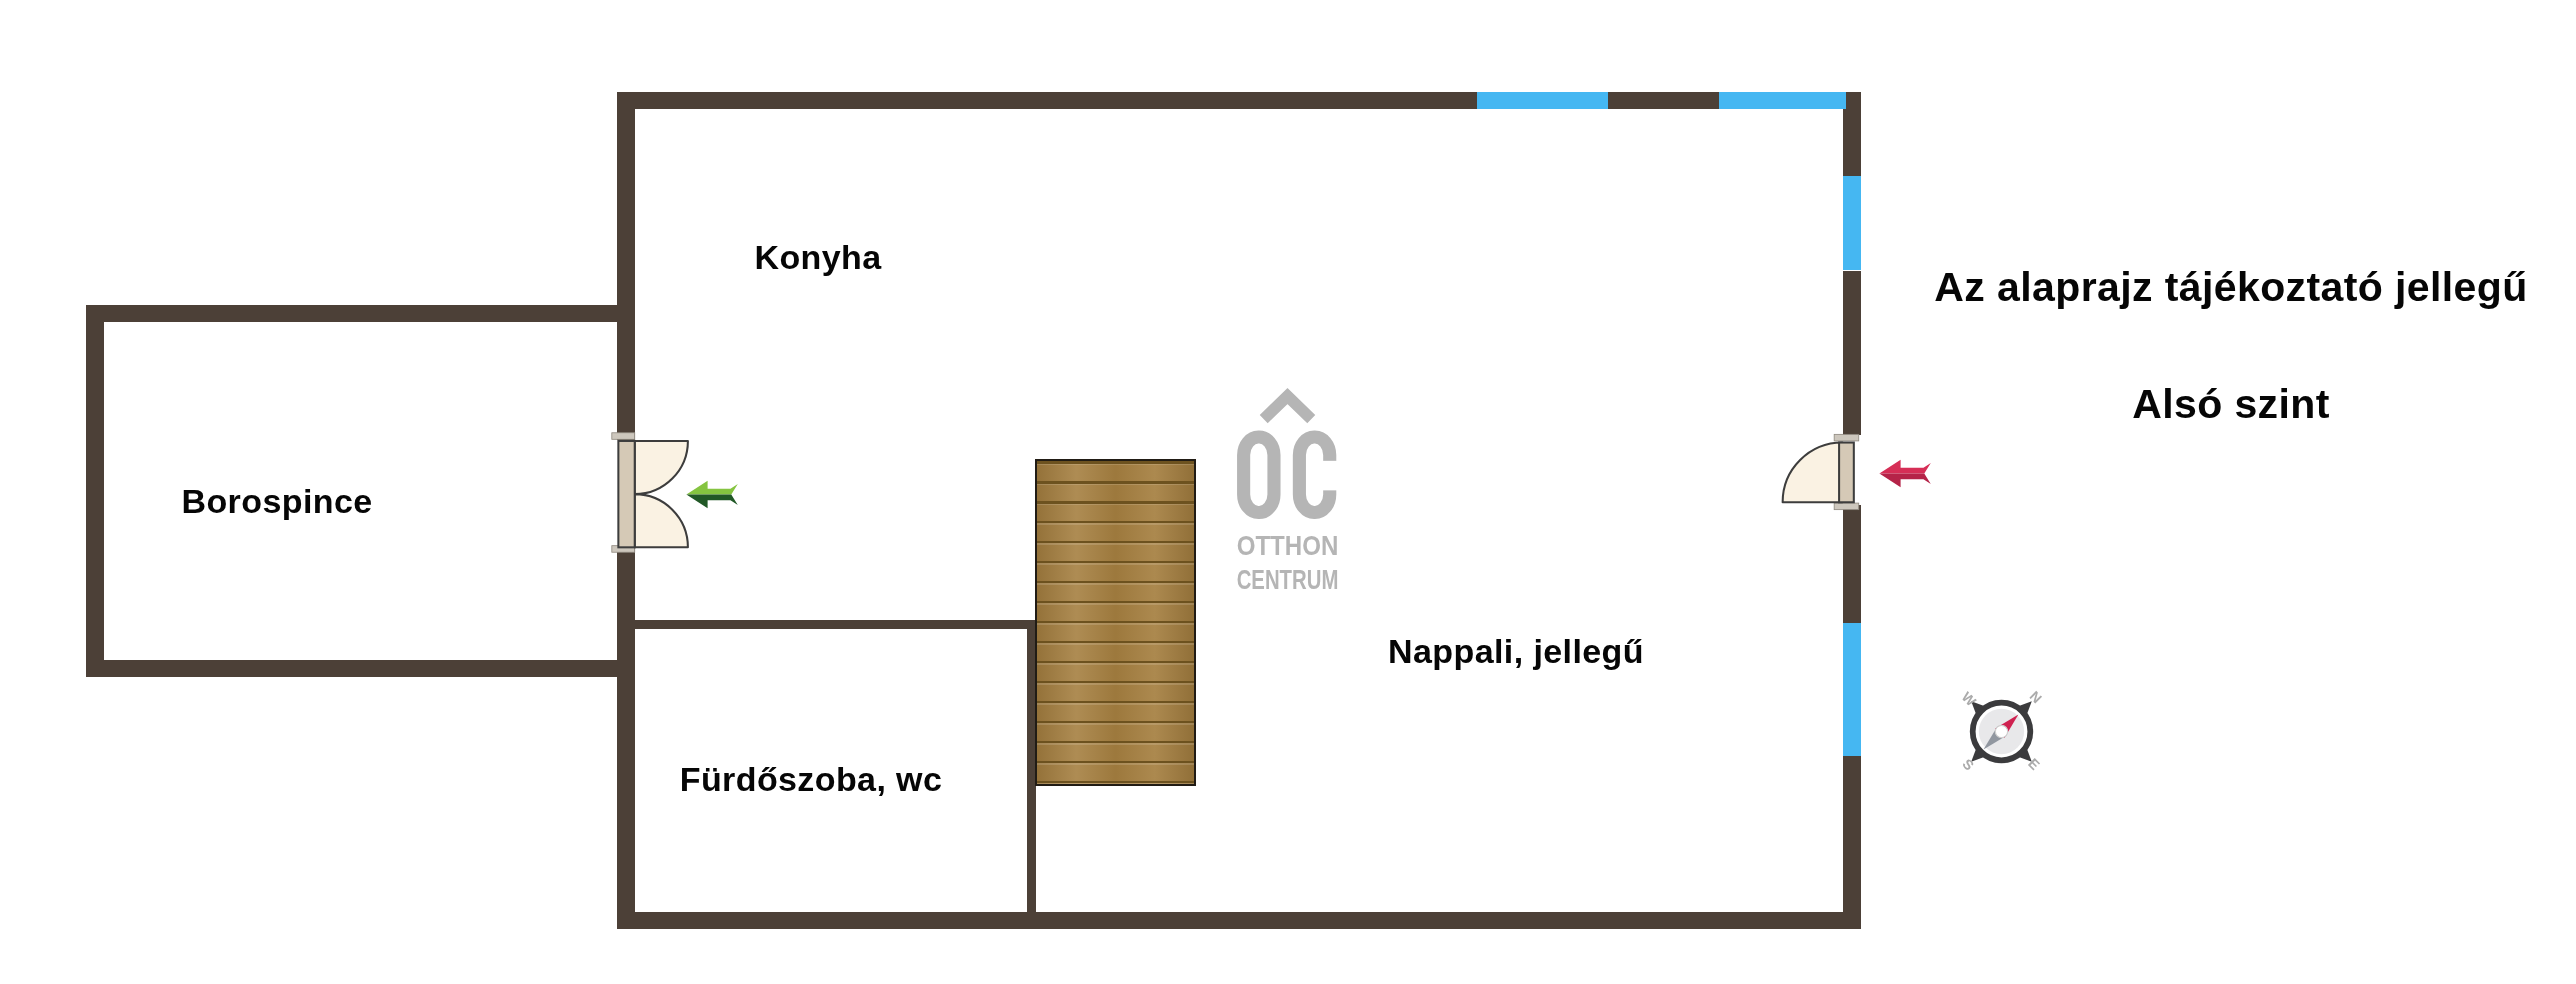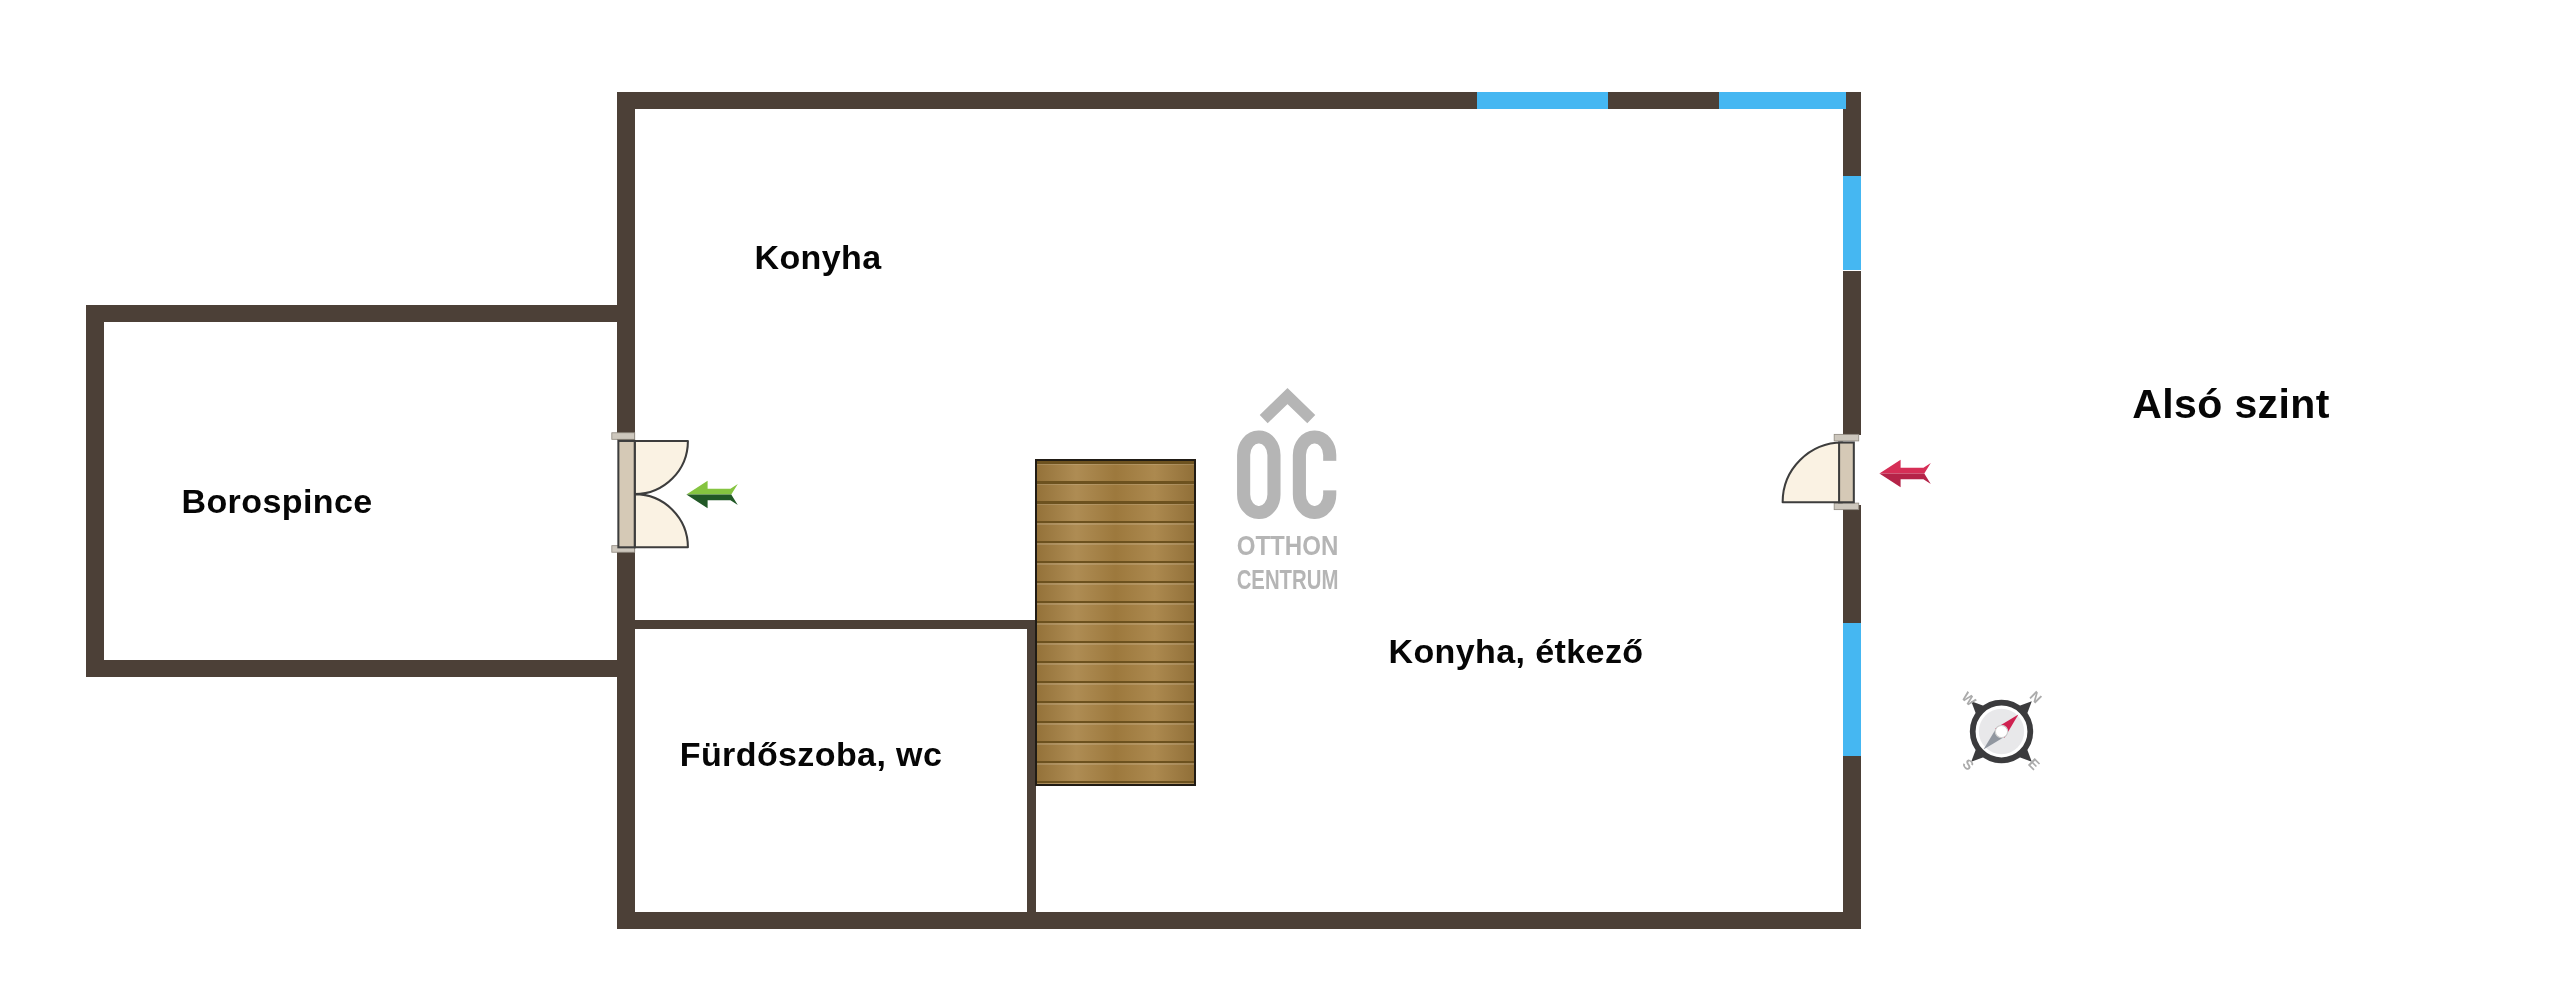--- a/index.html
+++ b/index.html
@@ -128,19 +128,20 @@
     <path d="M46 46 L75 18 L104 46" fill="none" style="stroke:var(--logo-gray)" stroke-width="14"></path>
     <rect x="21.5" y="68" width="37" height="92" rx="18" ry="22" fill="none" style="stroke:var(--logo-gray)" stroke-width="16"></rect>
     <rect x="89.5" y="68" width="37" height="92" rx="18" ry="22" fill="none" style="stroke:var(--logo-gray)" stroke-width="16"></rect>
     <rect x="110" y="97" width="45" height="36" fill="#ffffff"></rect>
     <text class="logo-text" x="75" y="212" textLength="124" lengthAdjust="spacingAndGlyphs">OTTHON</text>
     <text class="logo-text" x="75" y="253" textLength="124" lengthAdjust="spacingAndGlyphs">CENTRUM</text>
   </svg>
 
   <div class="label" style="left:818px;top:257px">Konyha</div>
   <div class="label" style="left:277px;top:501px">Borospince</div>
-  <div class="label" style="left:811px;top:754px">Fürdőszoba, wc</div>
-  <div class="label" style="left:1516px;top:651px">Konyha, étkező</div>
+  <div class="label" style="left:811px;top:779px">Fürdőszoba, wc</div>
+  <div class="label" style="left:1516px;top:651px">Nappali, jellegű</div>
 
+  <div class="label note" style="left:2231px;top:287px">Az alaprajz tájékoztató jellegű</div>
   <div class="label note" style="left:2231px;top:404px">Alsó szint</div>
 
 </div>
 
 
 </body></html>

